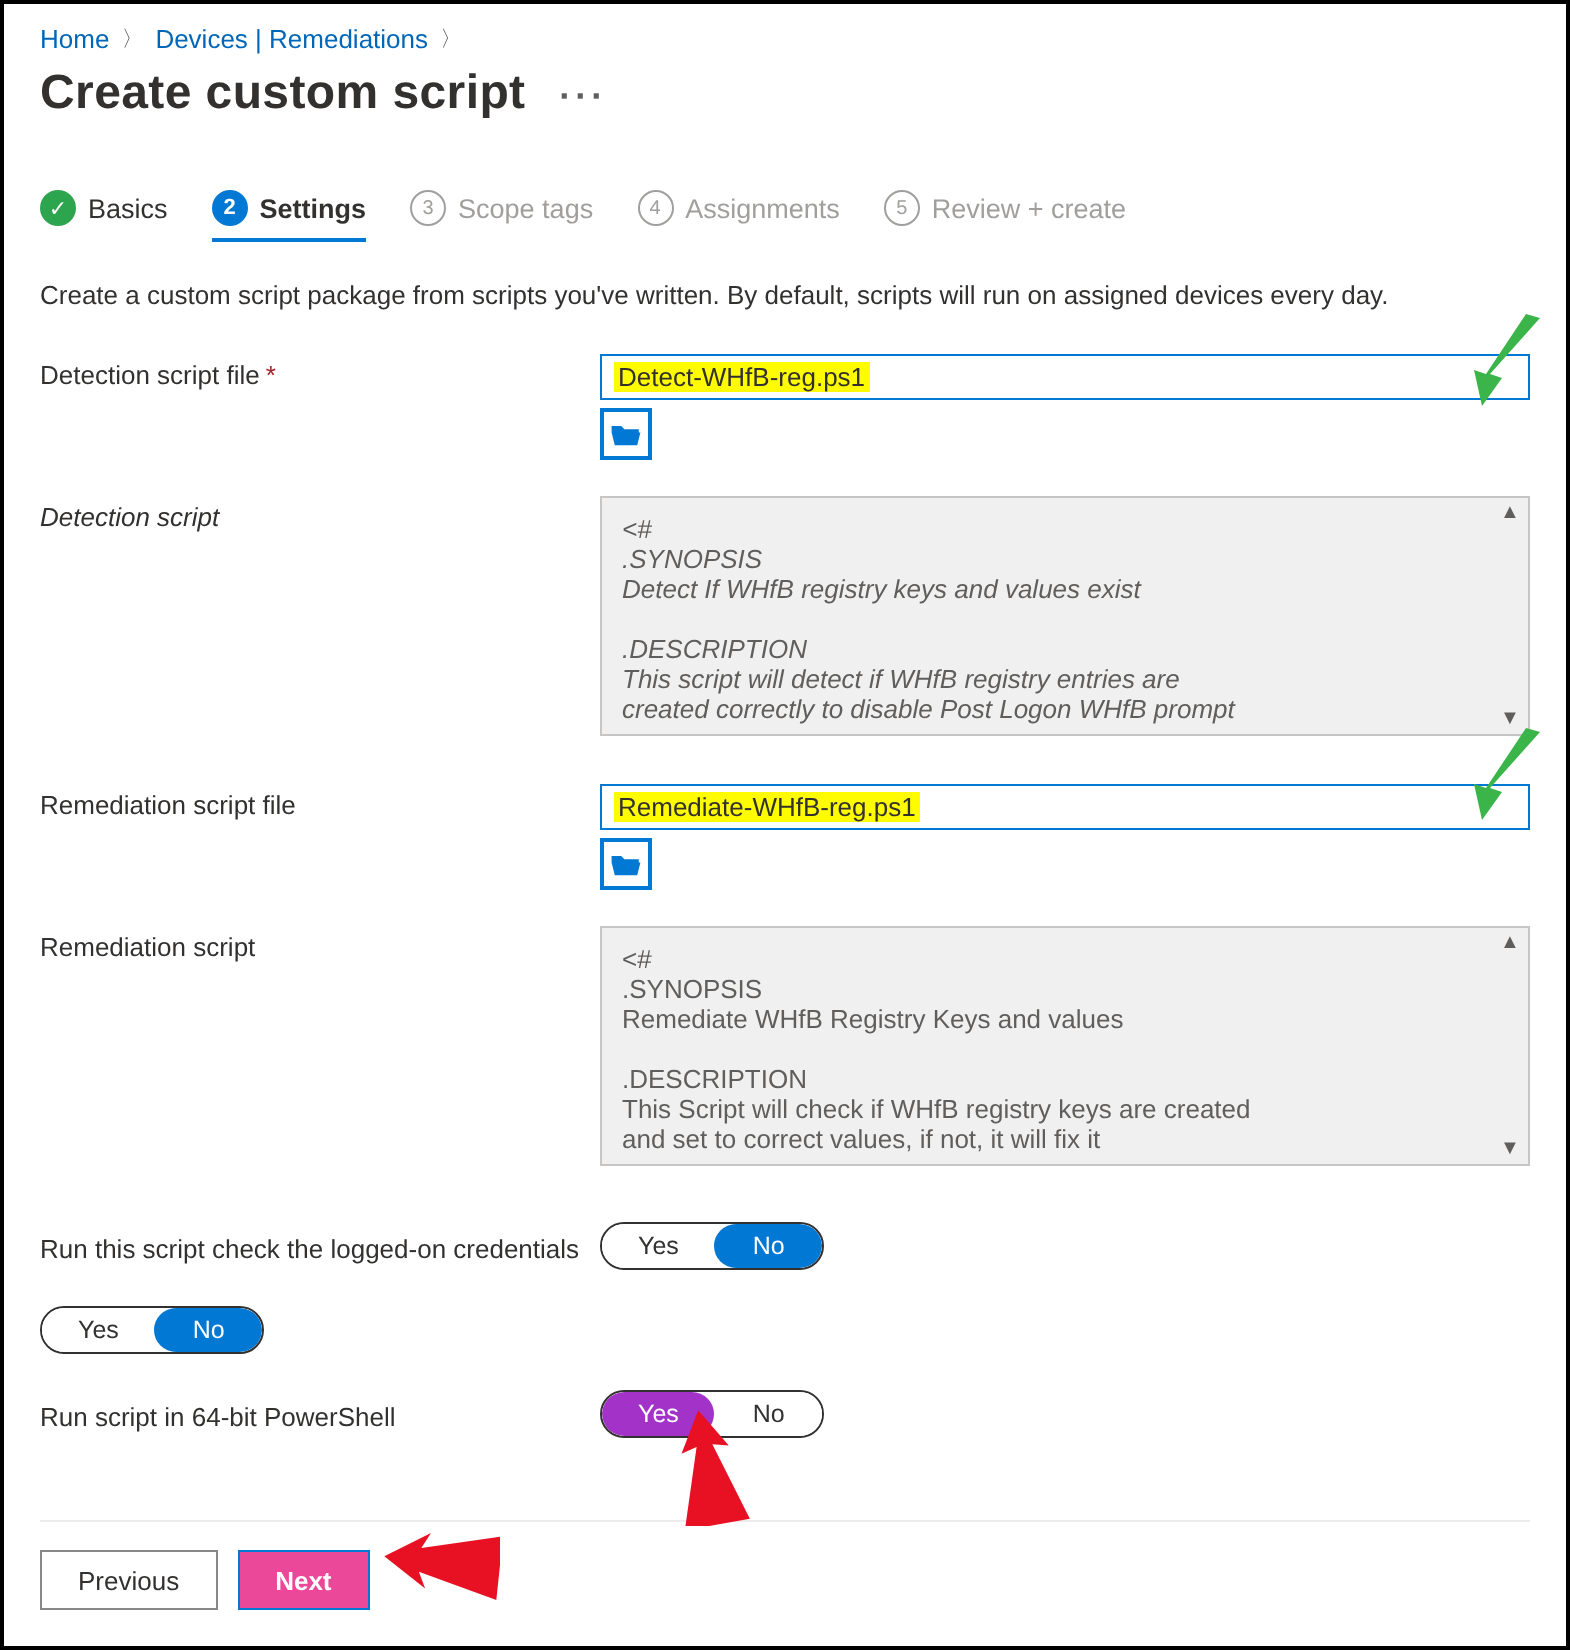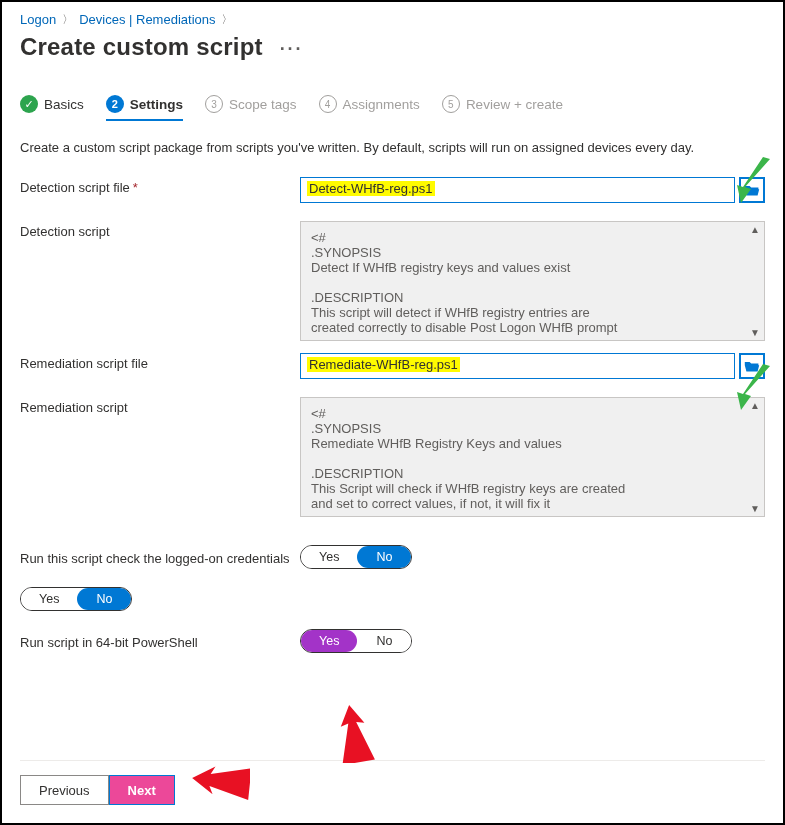--- a/index.html
+++ b/index.html
@@ -74,21 +74,21 @@
       margin-bottom: 18px;
     }
     .form-label {
       width: 280px;
       font-size: 13px;
       color: #323130;
       padding-top: 3px;
     }
     .form-label .req { color: #a4262c; margin-left: 3px; }
     .form-control { flex: 1; position: relative; }
-    .file-input-wrap { display: flex; align-items: stretch; gap: 4px; }
+    .file-input-wrap { display: flex; align-items: stretch; gap: 4px; flex-direction: column; }
     .file-input {
       flex: 1;
       height: 26px;
       border: 1px solid #0078d4;
       padding: 3px 6px;
       font-size: 13px;
       color: #323130;
       background: #fff;
     }
     .hilite { background: #fffb00; display: inline-block; padding: 0 2px; }
@@ -147,20 +147,21 @@
     .toggle-opt.sel-blue { background: #0078d4; color: #fff; border-radius: 14px; }
     .toggle-opt.sel-purple { background: #a333c8; color: #fff; border-radius: 14px; }
     .footer {
       position: absolute;
       bottom: 18px;
       left: 18px;
       right: 18px;
       border-top: 1px solid #edebe9;
       padding-top: 14px;
       display: flex;
+      gap: 10px;
     }
     .btn {
       height: 30px;
       padding: 0 18px;
       font-size: 13px;
       border: 1px solid #8a8886;
       background: #fff;
       color: #323130;
       cursor: pointer;
     }
@@ -180,21 +181,21 @@
       position: absolute;
       pointer-events: none;
     }
     .green-arrow-svg path { fill: #3bb54a; }
     .red-arrow-svg path { fill: #e81123; }
   </style>
 </head>
 <body>
 
 <div class="breadcrumb">
-  <a href="#">Logon</a>
+  <a href="#">Home</a>
   <span class="chev">〉</span>
   <a href="#">Devices | Remediations</a>
   <span class="chev">〉</span>
 </div>
 
 <h1>
   <span>Create custom script</span>
   <span class="ellips">···</span>
 </h1>
 
@@ -234,21 +235,21 @@
       </div>
       <div class="file-btn">
         <svg viewBox="0 0 20 16">
             <path fill="#0078d4" d="M1 3h6l2 2h9v2H1V3zm0 4h18l-2 8H3L1 7z"></path>
           </svg>
       </div>
     </div>
   </div>
 </div>
 
-<div class="form-row" style="margin-bottom:12px;">
+<div class="form-row" style="margin-bottom:24px;font-style:italic;">
   <div class="form-label">Detection script</div>
   <div class="form-control">
     <div class="script-box">
       <div class="scroll-ind top">▲</div>
       <div class="script-content">&lt;#
 .SYNOPSIS
 Detect If WHfB registry keys and values exist
 
 .DESCRIPTION
 This script will detect if WHfB registry entries are

